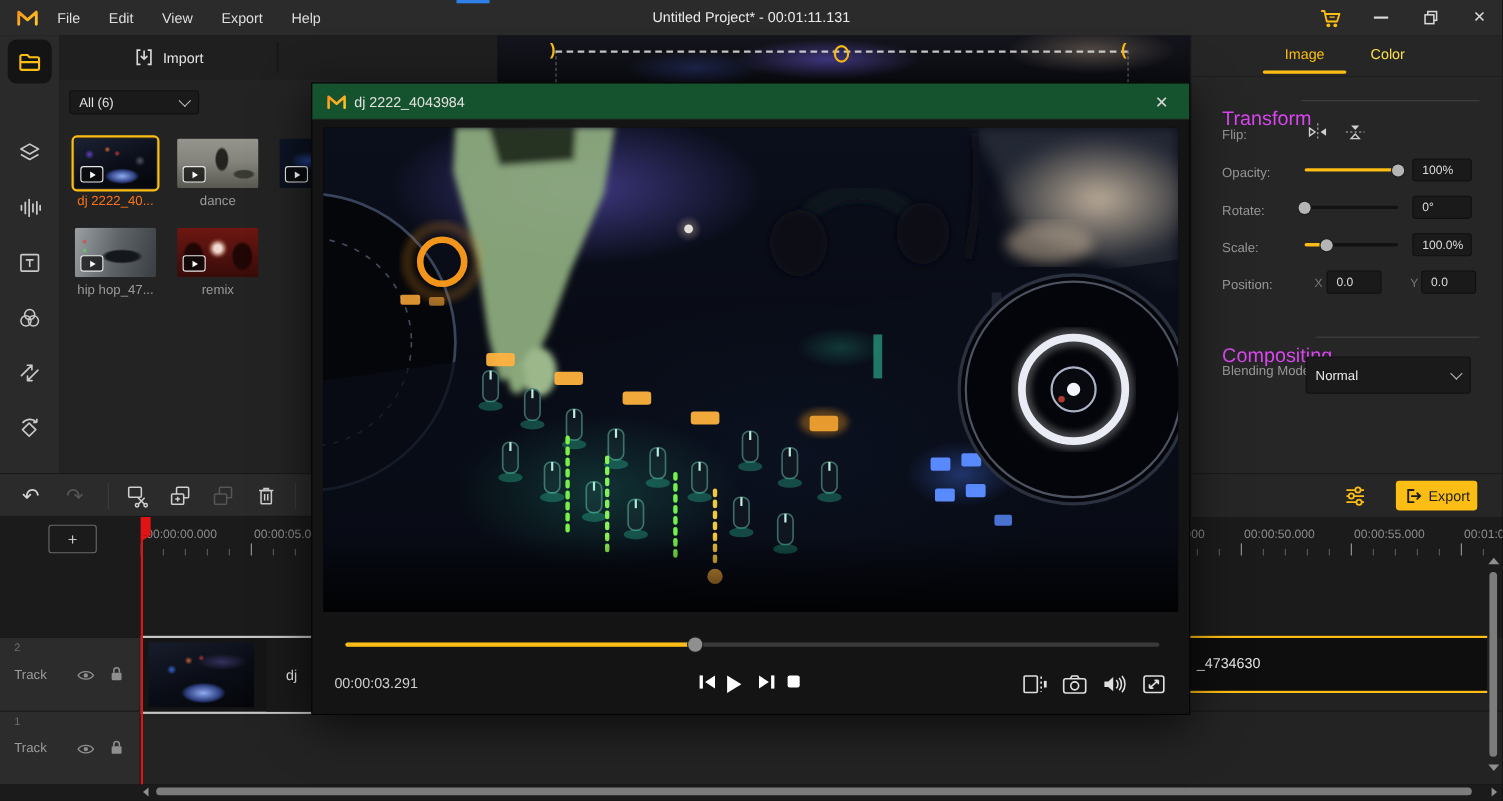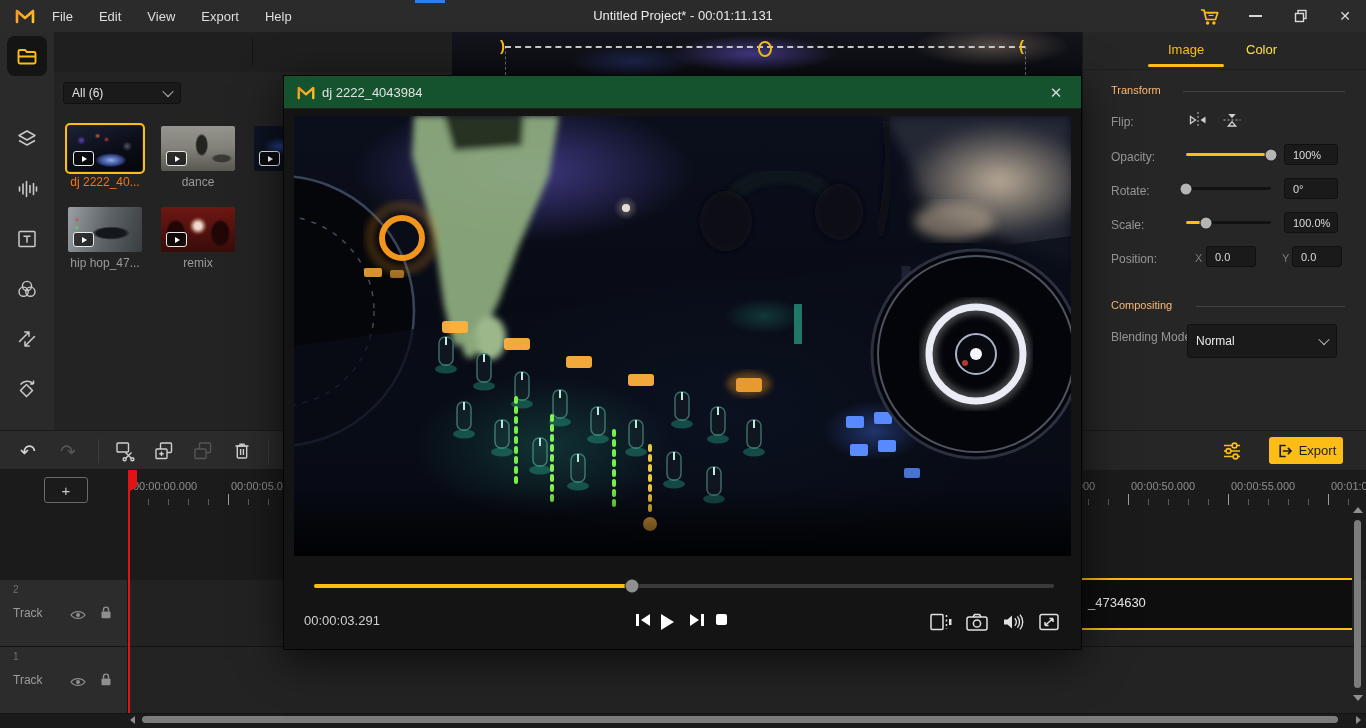--- a/index.html
+++ b/index.html
@@ -35,21 +35,21 @@
   .pstrip .dash{position:absolute;left:53px;top:14px;width:520px;border-top:2px dashed #dcdcdc;opacity:.9;}
   .pstrip .vdash{position:absolute;top:14px;height:29px;border-left:1px dashed rgba(220,220,220,.45);}
   .pstrip .bracket{position:absolute;top:5px;color:#fcbe14;font-size:15px;font-weight:bold;}
   .pstrip .ring{position:absolute;left:306px;top:9px;width:10px;height:12px;border:2px solid #fcbe14;border-radius:50%;background:transparent;}
 
   
   .rpanel{position:absolute;left:1082px;top:32px;width:284px;height:438px;background:#262626;border-left:1px solid #1a1a1a;}
   .tab{position:absolute;top:10px;font-size:13px;}
   .tab-underline{position:absolute;left:65px;top:32px;width:76px;height:3px;background:#fcbe14;border-radius:2px;}
   .tabs-rule{position:absolute;left:0;top:37px;width:284px;height:1px;background:#1e1e1e;}
-  .sec-head{position:absolute;left:28px;font-size:11px;color:#fdba74;}
+  .sec-head{position:absolute;left:28px;font-size:18px;color:#d946ef;margin-top:14px;}
   .sec-rule{position:absolute;height:1px;background:#414141;}
   .plabel{position:absolute;left:28px;font-size:12px;color:#979797;}
   .valbox{position:absolute;width:54px;height:21px;background:#1a1a1a;border:1px solid #101010;border-radius:3px;
           font-size:11px;color:#dcdcdc;display:flex;align-items:center;justify-content:flex-start;padding-left:8px;box-sizing:border-box;}
   .slider{position:absolute;width:85px;height:3px;background:#121212;border-radius:2px;}
   .sl-fill{position:absolute;left:0;top:0;height:3px;background:#fcbe14;border-radius:2px;}
   .sl-knob{position:absolute;top:50%;width:11px;height:11px;border-radius:50%;background:#b5b5b5;transform:translate(-50%,-50%);box-shadow:0 0 0 1px #1d1d1d;}
   .dropdown{position:absolute;background:#1a1a1a;border:1px solid #101010;border-radius:3px;display:flex;align-items:center;box-sizing:border-box;}
   .chev{width:7px;height:7px;border-right:1.6px solid #bdbdbd;border-bottom:1.6px solid #bdbdbd;transform:rotate(45deg) translate(-1px,-1px);}
   .export-btn{position:absolute;left:186px;top:405px;width:74px;height:27px;background:#fcbe14;border-radius:3px;
@@ -242,20 +242,29 @@
       <svg width="24" height="24" viewBox="0 0 24 24">
           <g fill="none" stroke="#c9c9c9" stroke-width="1.4">
             <rect x="4" y="4.5" width="16" height="15" rx="1"></rect>
             <path d="M12 7.6 l1.3 2.7 3 .35 -2.2 2 .6 2.95 -2.7-1.5 -2.7 1.5 .6-2.95 -2.2-2 3-.35 Z"></path>
           </g>
         </svg>
     </div>
   </div>
 
   <div class="media-header">
+    <div class="mh-btn" style="left:0;width:198px">
+      <svg width="20" height="20" viewBox="0 0 20 20">
+          <g fill="none" stroke="#d8d8d8" stroke-width="1.5" stroke-linecap="round">
+            <path d="M6.2 3.5 H3.8 v13 h2.4 M13.8 3.5 h2.4 v13 h-2.4"></path>
+            <path d="M10 4.5 v7 M7.4 9.2 L10 11.8 L12.6 9.2"></path>
+          </g>
+        </svg>
+      <span>Import</span>
+    </div>
     <div class="mh-div"></div>
   </div>
 
   <div class="pstrip">
     <div class="dash"></div>
     <div class="vdash" style="left:53px"></div>
     <div class="vdash" style="left:573px"></div>
     <span class="bracket" style="left:48px">)</span>
     <span class="bracket" style="left:567px">(</span>
     <div class="ring"></div>
@@ -534,20 +543,24 @@
         <svg width="12" height="15" viewBox="0 0 12 15">
             <rect x="1.5" y="6.5" width="9" height="6.8" rx="1" fill="#8f8f8f"></rect>
             <path d="M3.5 6.5 V4.6 a2.5 2.5 0 0 1 5 0 V6.5" fill="none" stroke="#8f8f8f" stroke-width="1.4"></path>
           </svg>
       </span>
     </div>
 
     <div class="clip-right">
       <span>_4734630</span>
     </div>
+    <div class="clip-left">
+      <div class="clip-thumb"></div>
+      <div class="clbl">dj</div>
+    </div>
 
     <div class="playhead-line"></div>
     <div class="playhead-flag"></div>
 
     <div class="vscroll">
       <div class="varrow" style="top:2px;border-bottom:6px solid #8f8f8f"></div>
       <div class="vthumb"></div>
       <div class="varrow" style="top:190px;border-top:6px solid #8f8f8f"></div>
     </div>
     <div class="hscroll">

